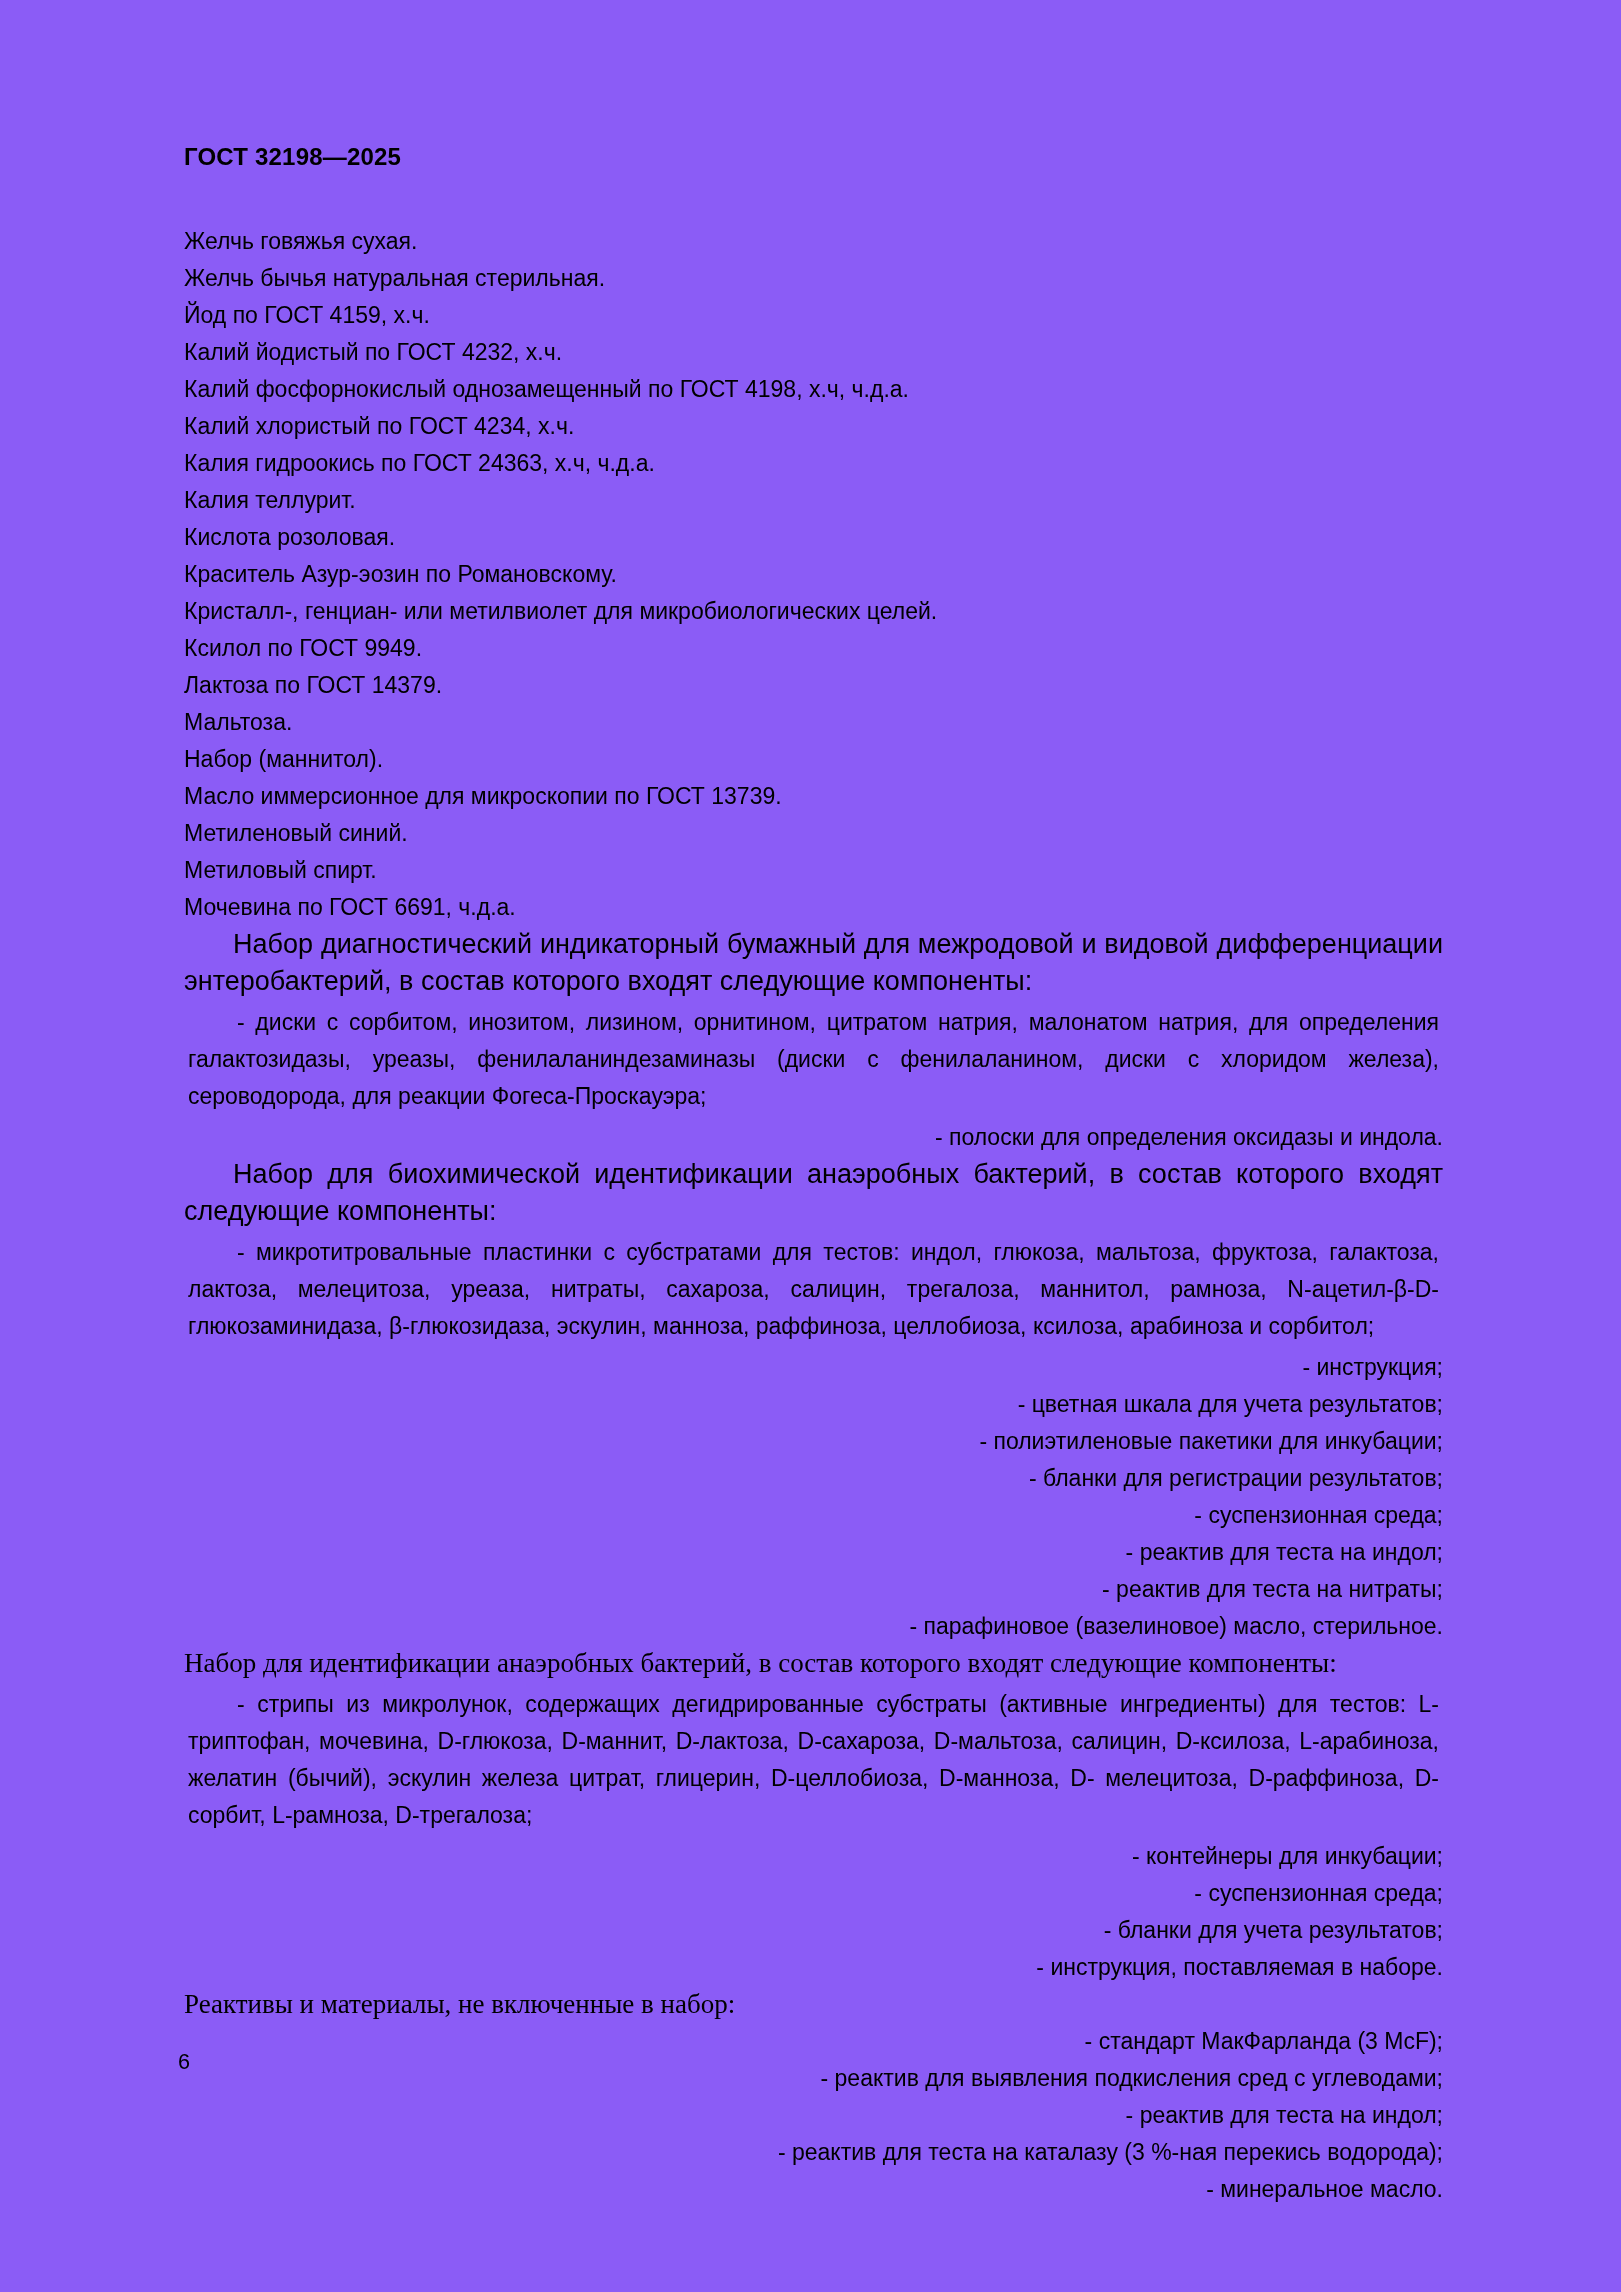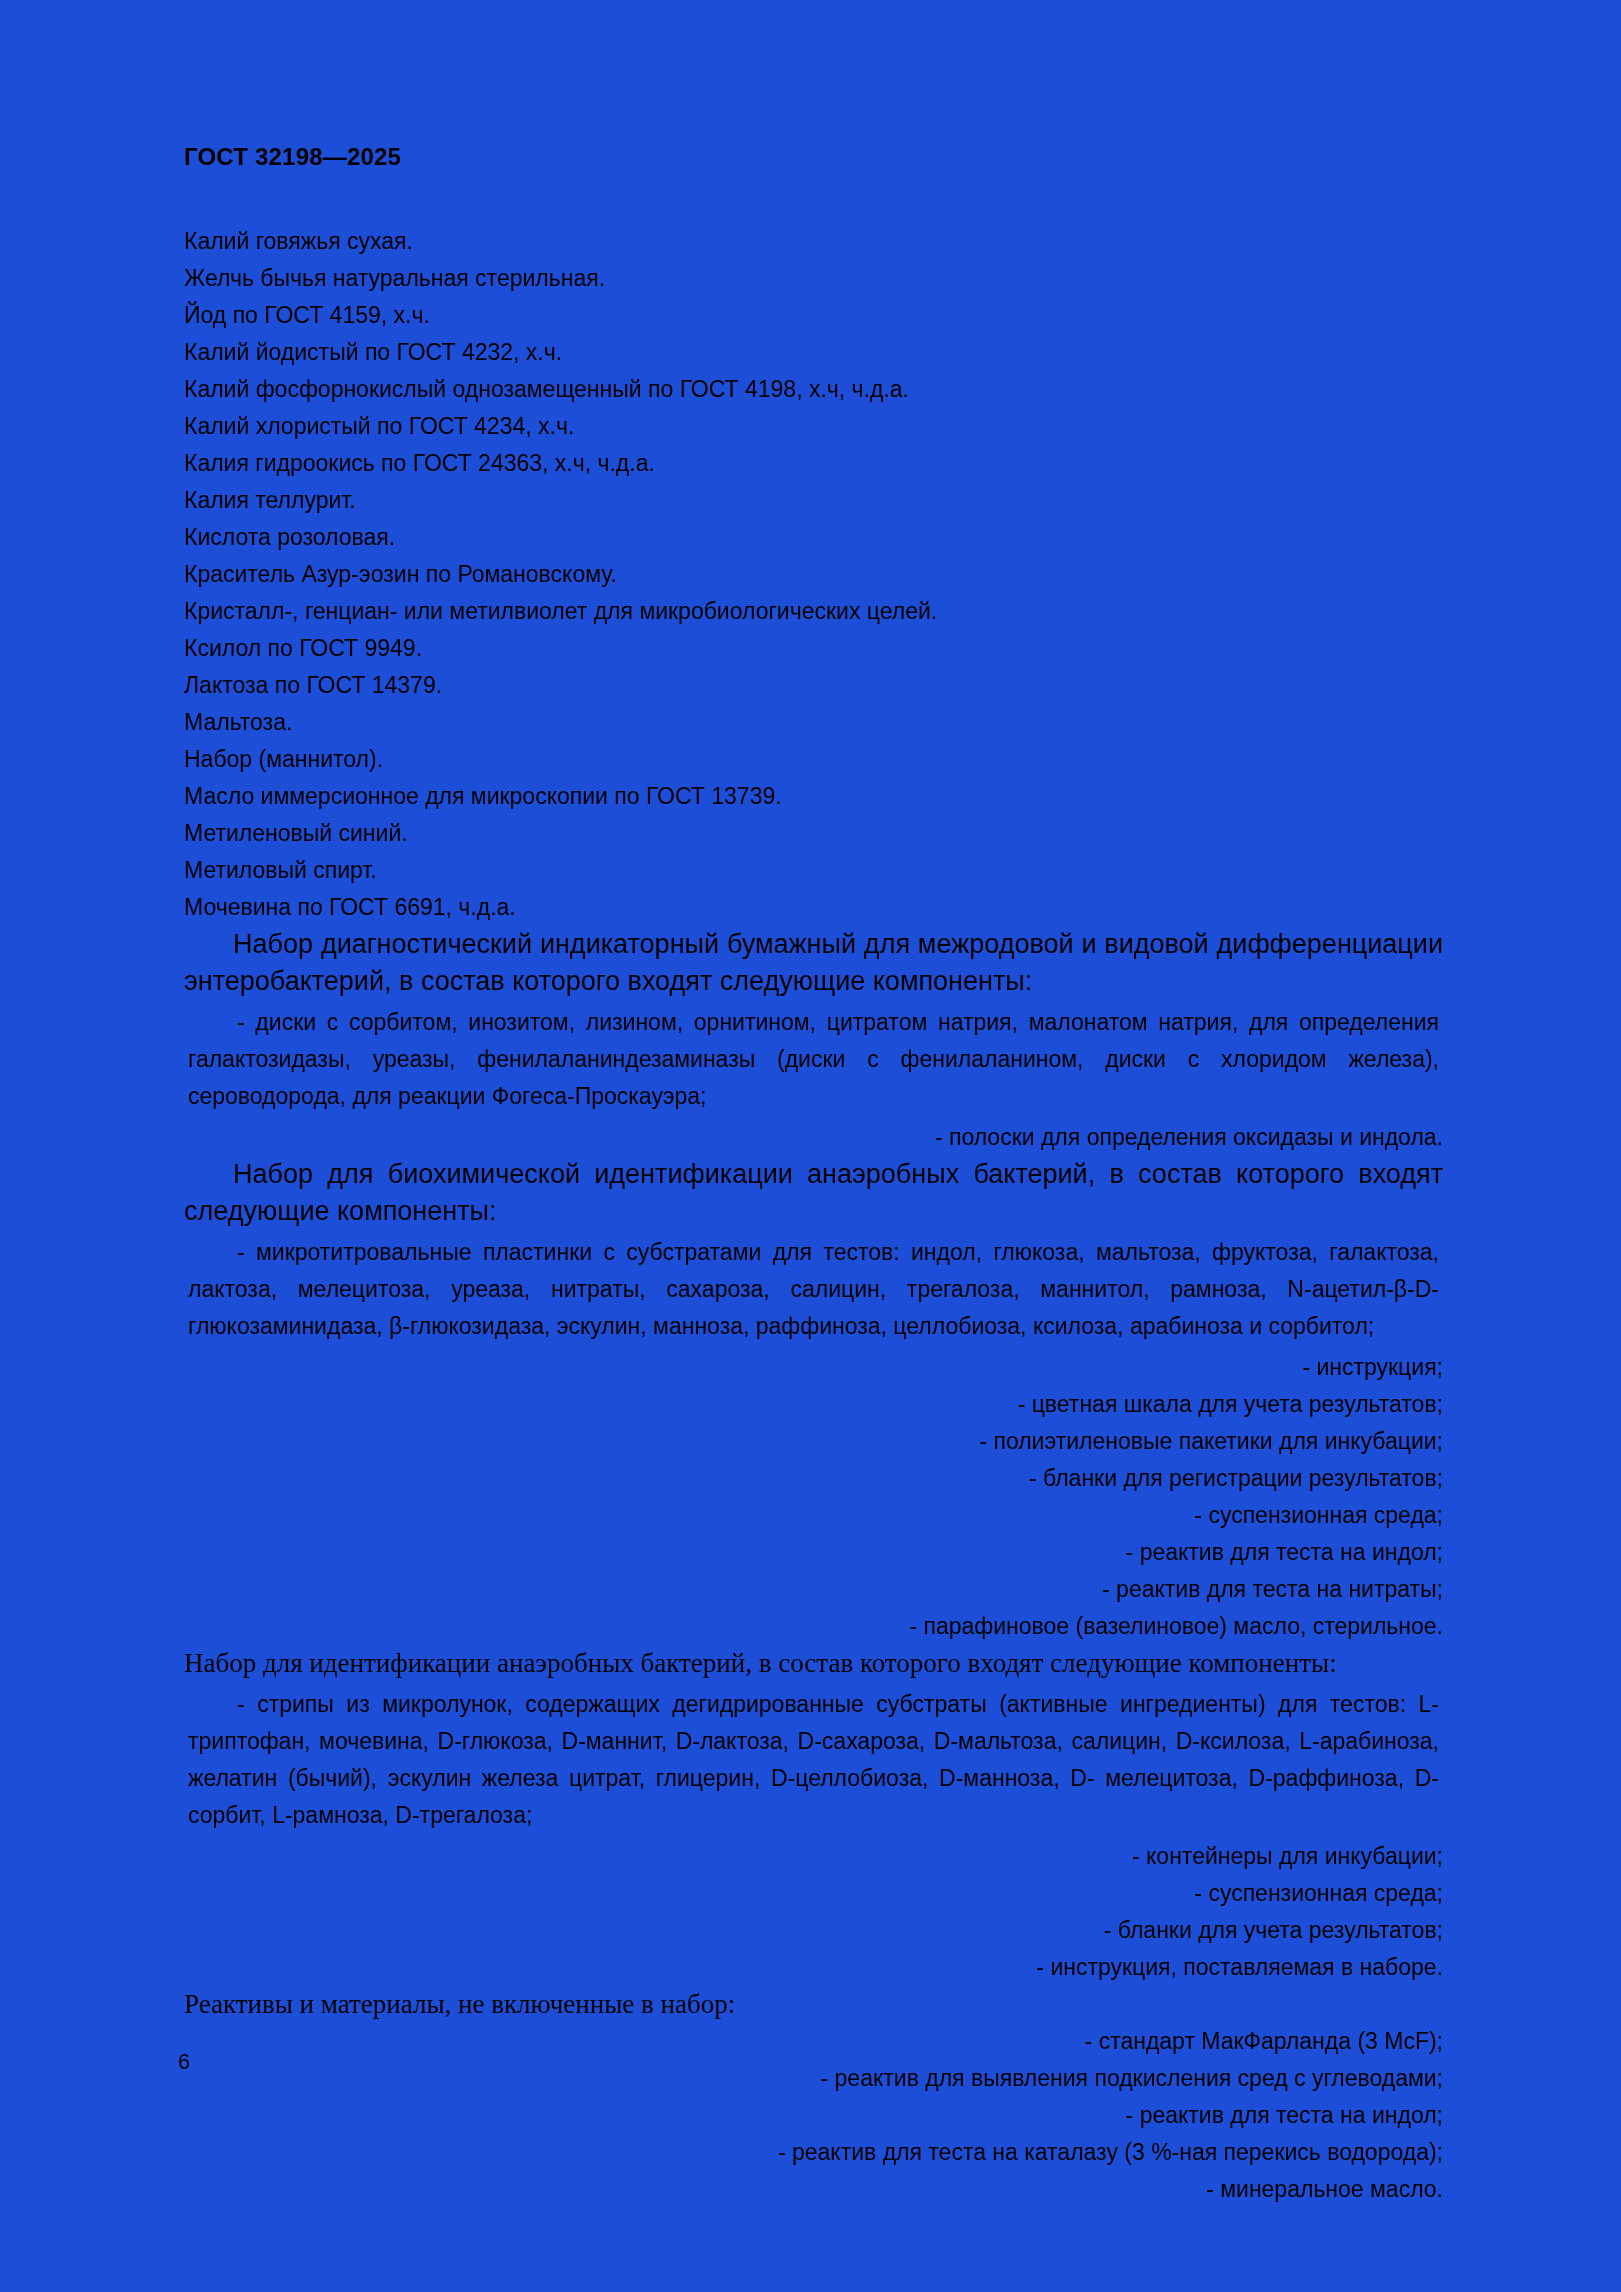--- a/index.html
+++ b/index.html
@@ -12,21 +12,21 @@
     width: 1621px;
     height: 2293px;
     position: relative;
     font-family: "Liberation Sans", "DejaVu Sans", sans-serif;
     color: #000000;
     overflow: hidden;
   }
   .page {
     position: absolute;
     inset: 0;
-    background: #1d4ed8;
+    background: #8b5cf6;
   }
   .page-header {
     position: absolute;
     left: 184px;
     top: 143px;
     font-size: 24px;
     font-weight: bold;
     letter-spacing: 0.2px;
     white-space: nowrap;
   }
@@ -88,21 +88,21 @@
 </head>
 <body>
 
 <div class="page">
 
   <div class="page-header">ГОСТ 32198—2025</div>
 
   <div class="content">
 
     <div>
-      <div class="line reagent">Калий говяжья сухая.</div>
+      <div class="line reagent">Желчь говяжья сухая.</div>
       <div class="line reagent">Желчь бычья натуральная стерильная.</div>
       <div class="line reagent">Йод по ГОСТ 4159, х.ч.</div>
       <div class="line reagent">Калий йодистый по ГОСТ 4232, х.ч.</div>
       <div class="line reagent">Калий фосфорнокислый однозамещенный по ГОСТ 4198, х.ч, ч.д.а.</div>
       <div class="line reagent">Калий хлористый по ГОСТ 4234, х.ч.</div>
       <div class="line reagent">Калия гидроокись по ГОСТ 24363, х.ч, ч.д.а.</div>
       <div class="line reagent">Калия теллурит.</div>
       <div class="line reagent">Кислота розоловая.</div>
       <div class="line reagent">Краситель Азур-эозин по Романовскому.</div>
       <div class="line reagent">Кристалл-, генциан- или метилвиолет для микробиологических целей.</div>

